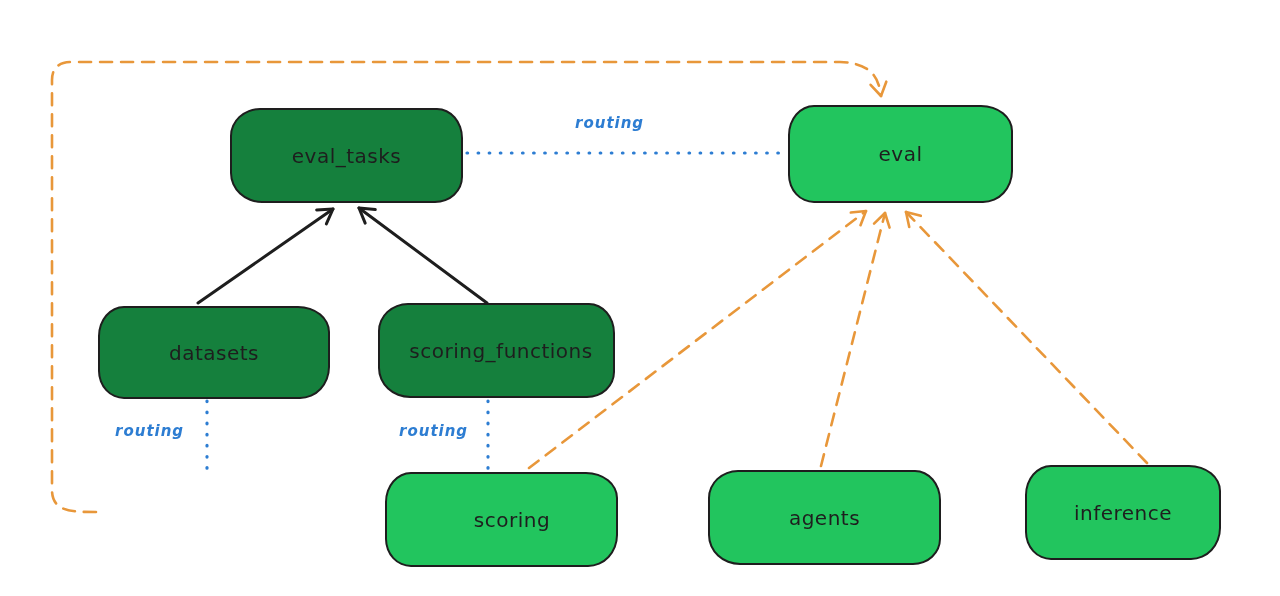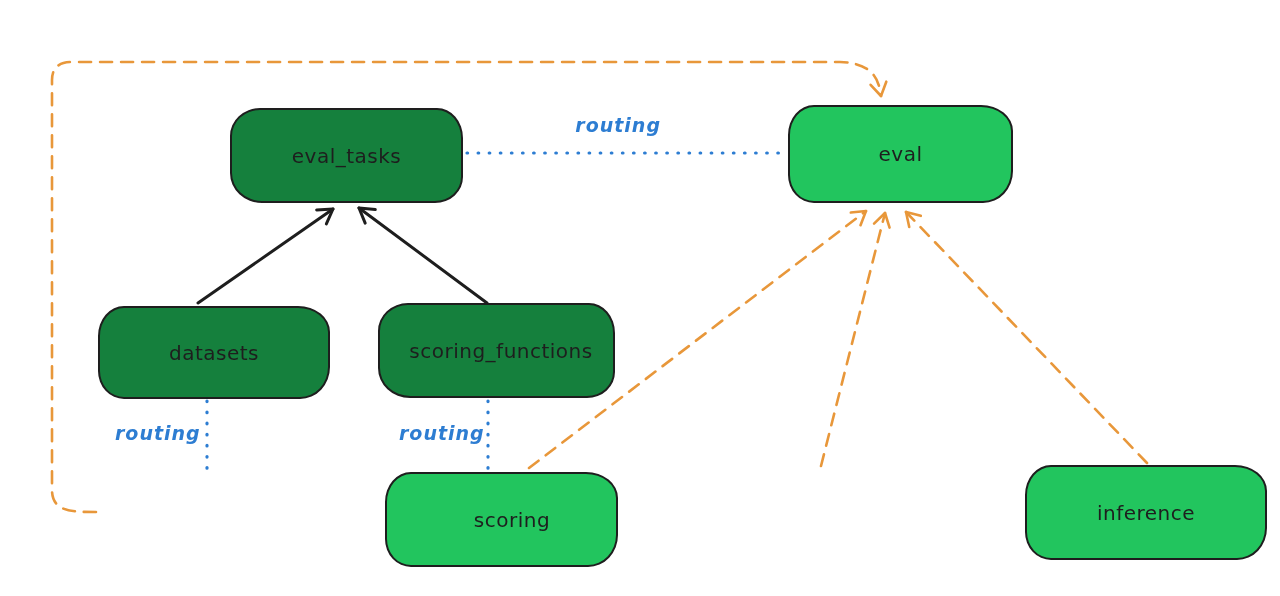--- a/index.html
+++ b/index.html
@@ -34,24 +34,24 @@
     background: #ffffff;
   }
   .node.blue  { background: #15803d; }
   .node.green { background: #22c55e; }
   .r1 { border-radius: 30px 26px 28px 32px / 28px 30px 26px 30px; }
   .r2 { border-radius: 26px 32px 30px 26px / 30px 26px 32px 28px; }
   .node-label { pointer-events: none; }
   .edge-label {
     position: absolute;
     color: #2d7dd2;
-    font-size: 19px;
+    font-size: 15px;
     font-weight: 700;
     letter-spacing: 1px;
-    text-align: right;
+    text-align: left;
     font-style: italic;
   }
 </style>
 </head>
 <body>
 
 <div class="canvas">
 
   <svg class="connector-layer" width="1280" height="596" viewBox="0 0 1280 596">
     <defs>
@@ -90,22 +90,25 @@
 
   <div class="node blue r1" style="left:378px; top:303px; width:237px; height:95px;padding-left:9px;">
     <span class="node-label">scoring_functions</span>
   </div>
 
 
   <div class="node green r2" style="left:385px; top:472px; width:233px; height:95px;padding-left:21px;">
     <span class="node-label">scoring</span>
   </div>
 
+  <div class="node green r1" style="left:708px; top:470px; width:233px; height:95px;">
+    <span class="node-label">agents</span>
+  </div>
 
-  <div class="node green r2" style="left:1025px; top:465px; width:242px; height:95px;">
+  <div class="node green r2" style="left:1025px; top:465px; width:196px; height:95px;">
     <span class="node-label">inference</span>
   </div>
 
   <span class="edge-label" style="left:575px; top:114px; width:86px;">routing</span>
   <span class="edge-label" style="left:115px; top:422px; width:82px;">routing</span>
   <span class="edge-label" style="left:399px; top:422px; width:82px;">routing</span>
 
 </div>
 
 </body></html>

